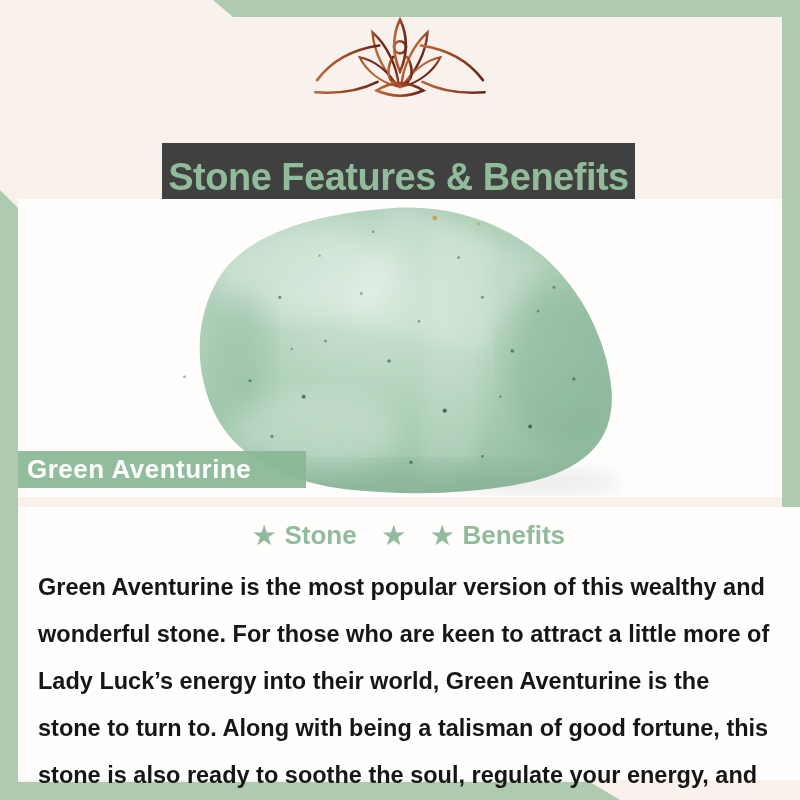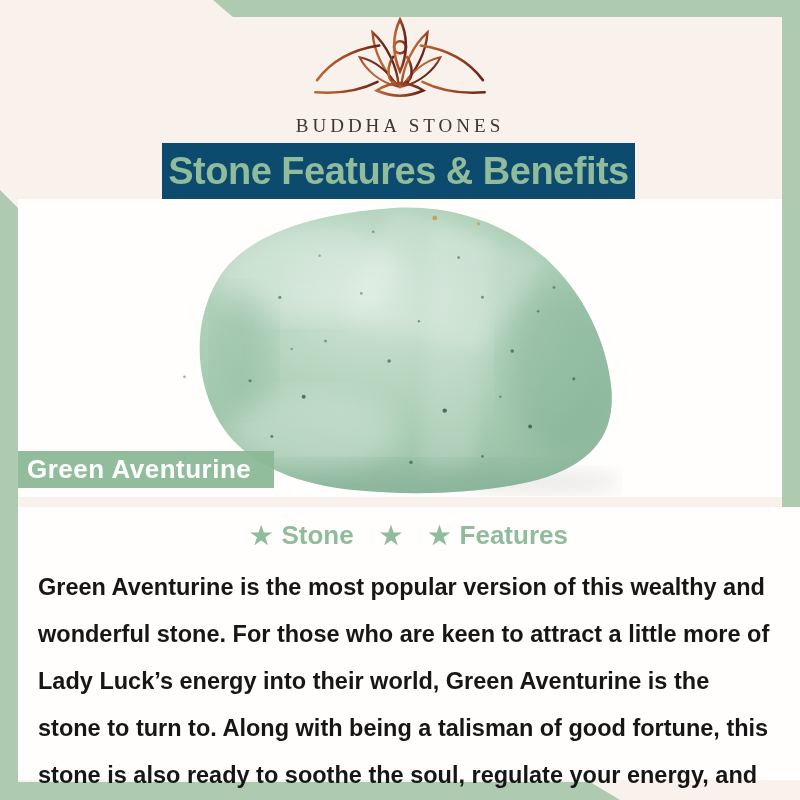--- a/index.html
+++ b/index.html
@@ -19,28 +19,28 @@
   .frame-bottom{left:0;top:782px;width:620px;height:18px;
     clip-path:polygon(0 0,calc(100% - 30px) 0,100% 100%,0 100%);}
   
   .logo-wrap{position:absolute;left:0;top:14px;width:800px;
     display:flex;flex-direction:column;align-items:center;}
   .logo-wrap svg{display:block;}
   .brand-name{margin-top:5px;font-family:"Liberation Serif",serif;
     font-size:19px;letter-spacing:4px;color:#42352d;font-weight:500;}
   
   .title-box{position:absolute;left:162px;top:143px;width:473px;height:56px;
-    background:#0c4a6e;display:flex;align-items:center;justify-content:center;}
+    background:#404040;display:flex;align-items:flex-end;justify-content:center;}
   .title-box span{font-size:38px;font-weight:bold;color:#91bc9c;letter-spacing:-0.5px;}
   
   .photo-box{position:absolute;left:18px;top:199px;width:764px;height:298px;
     background:#fffefd;overflow:hidden;}
   .stone-svg{position:absolute;left:165px;top:3px;}
   
-  .label-band{position:absolute;left:18px;top:451px;width:256px;height:37px;
+  .label-band{position:absolute;left:18px;top:451px;width:288px;height:37px;
     background:rgba(138,184,150,0.93);display:flex;align-items:center;
     padding-left:9px;box-sizing:border-box;z-index:5;}
   .label-band span{color:#ffffff;font-size:26px;font-weight:bold;letter-spacing:0.5px;}
   
   .text-box{position:absolute;left:18px;top:507px;width:782px;height:273px;
     background:#fffefd;}
   .benefits-row{margin-top:13px;display:flex;justify-content:center;
     align-items:center;gap:26px;}
   .benefit-item{display:flex;align-items:center;gap:9px;
     color:#91bc9c;font-size:26px;font-weight:bold;}
@@ -82,21 +82,20 @@
 
           <circle cx="0" cy="-48" r="7"></circle>
           <path d="M-8,-37 C-15,-26 -15,-14 -9,-8"></path>
           <path d="M8,-37 C15,-26 15,-14 9,-8"></path>
           <path d="M-9,-8 Q0,-3 9,-8"></path>
           <path d="M-27,2 Q0,-15 27,2 Q0,14 -27,2 Z"></path>
         </g>
       </g>
     </svg>
   </span>
-  <div class="brand-name">BUDDHA STONES</div>
 </div>
 
 <div class="title-box">
   <span>Stone Features &amp; Benefits</span>
 </div>
 
 <div class="photo-box">
   <span class="stone-svg">
     <svg width="440" height="294" viewBox="0 0 440 296">
       <defs>
@@ -169,17 +168,17 @@
   <div class="benefits-row">
     <div class="benefit-item">
       <span class="star">★</span>
       <span>Stone</span>
     </div>
     <div class="benefit-item">
       <span class="star">★</span>
     </div>
     <div class="benefit-item">
       <span class="star">★</span>
-      <span>Features</span>
+      <span>Benefits</span>
     </div>
   </div>
   <p class="description">Green Aventurine is the most popular version of this wealthy and wonderful stone. For those who are keen to attract a little more of Lady Luck’s energy into their world, Green Aventurine is the stone to turn to. Along with being a talisman of good fortune, this stone is also ready to soothe the soul, regulate your energy, and keep your heart open and ready to receive.</p>
 </div>
 
 </body></html>

